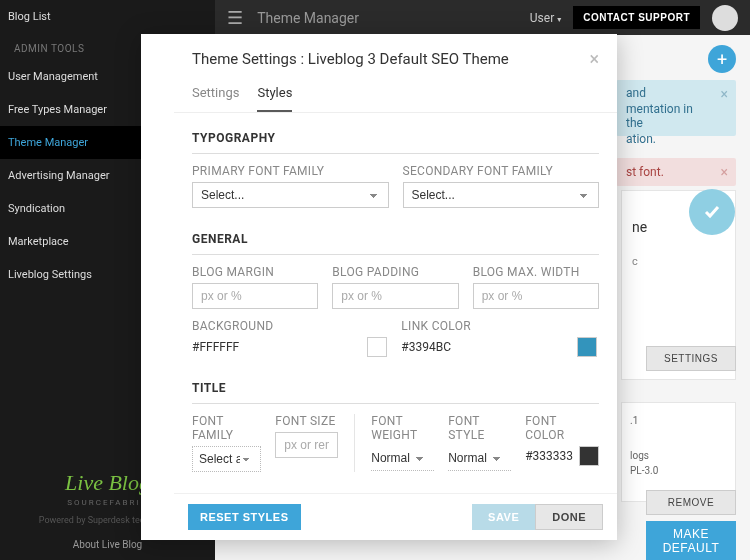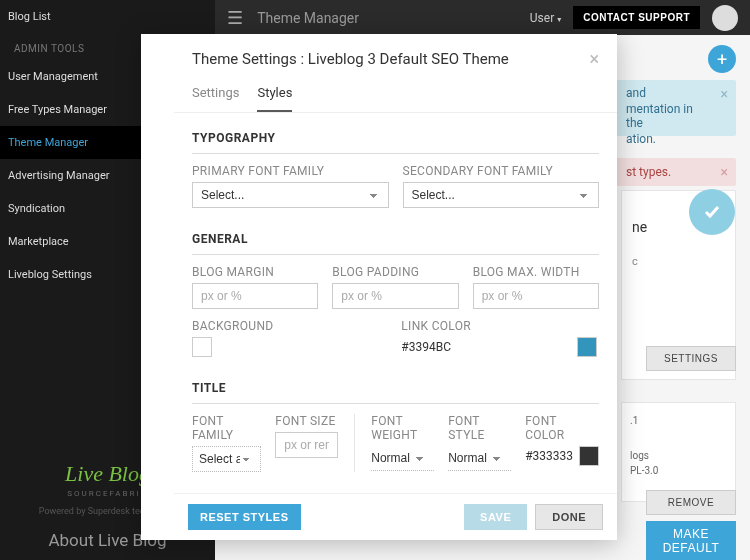--- a/index.html
+++ b/index.html
@@ -6,21 +6,21 @@
 body { font-family: -apple-system, BlinkMacSystemFont, "Segoe UI", Roboto, sans-serif; font-size: 13px; color: #333; background: #f5f5f5; width: 750px; height: 560px; overflow: hidden; position: relative; }
 
 .sidebar { position: absolute; left: 0; top: 0; width: 215px; height: 560px; background: #1a1a1a; color: #ccc; display: flex; flex-direction: column; }
 .sidebar-item { padding: 10px 8px; font-size: 11px; cursor: pointer; color: #ddd; }
 .sidebar-item.active { background: #000; color: #3ea5d9; }
 .sidebar-heading { padding: 10px 14px 6px; font-size: 10px; color: #777; letter-spacing: 0.5px; }
 .sidebar-footer { margin-top: auto; padding: 14px 20px 10px; text-align: center; }
 .logo { color: #7ac142; font-size: 22px; font-family: Georgia, serif; font-style: italic; }
 .logo-sub { color: #666; font-size: 8px; letter-spacing: 2px; margin-top: 2px; }
 .powered { color: #555; font-size: 9px; margin-top: 8px; }
-.about { color: #999; font-size: 17px; margin-top: 14px; }
+.about { color: #999; font-size: 10px; margin-top: 14px; }
 
 .topbar { position: absolute; left: 215px; top: 0; right: 0; height: 35px; background: #2b2b2b; display: flex; align-items: center; padding: 0 12px; gap: 14px; }
 .hamburger { color: #aaa; font-size: 18px; cursor: pointer; }
 .topbar-title { color: #999; font-size: 14px; }
 .topbar-right { margin-left: auto; display: flex; align-items: center; gap: 12px; }
 .help { color: #ccc; font-size: 12px; cursor: pointer; }
 .contact-btn { background: #000000; color: #fff; border: none; padding: 6px 10px; font-size: 10px; font-weight: 600; letter-spacing: 0.5px; cursor: pointer; }
 .avatar { width: 26px; height: 26px; border-radius: 50%; background: #ddd; }
 
 .fab { position: absolute; right: 14px; top: 45px; width: 28px; height: 28px; border-radius: 50%; background: #3ea5d9; color: #fff; display: flex; align-items: center; justify-content: center; cursor: pointer; font-size: 18px; }
@@ -55,21 +55,21 @@
 .field { flex: 1; display: flex; flex-direction: column; gap: 4px; }
 .label { font-size: 12px; color: #888; letter-spacing: 0.3px; }
 .input, .select { border: 1px solid #ccc; padding: 5px 8px; font-size: 12px; color: #333; background: #fff; width: 100%; }
 .input::placeholder { color: #aaa; }
 .select { appearance: none; background-image: linear-gradient(45deg, transparent 50%, #888 50%), linear-gradient(135deg, #888 50%, transparent 50%); background-position: calc(100% - 14px) 11px, calc(100% - 10px) 11px; background-size: 4px 4px, 4px 4px; background-repeat: no-repeat; padding-right: 24px; border-left: 1px solid #ccc; }
 .select.dotted { border-style: solid; position: relative; }
 .color-row { display: flex; align-items: center; gap: 6px; }
 .swatch { width: 20px; height: 20px; border: 1px solid #ccc; }
 .divider-v { width: 1px; background: #e5e5e5; align-self: stretch; margin: 0 2px; }
 
-.modal-footer { padding: 10px 14px; display: flex; align-items: center; gap: 8px; background: #fff; border-top: 1px solid #f0f0f0; }
+.modal-footer { padding: 10px 14px; display: flex; align-items: center; background: #fff; border-top: 1px solid #f0f0f0; }
 .btn-reset { background: #3ea5d9; color: #fff; border: none; padding: 7px 12px; font-size: 11px; font-weight: 600; letter-spacing: 0.5px; cursor: pointer; }
 .footer-spacer { flex: 1; }
 .btn-save { background: #b8dbe8; color: #fff; border: none; padding: 7px 16px; font-size: 11px; font-weight: 600; letter-spacing: 0.5px; cursor: pointer; }
 .btn-done { background: #e7e7e7; color: #444; border: 1px solid #ccc; padding: 6px 16px; font-size: 11px; font-weight: 600; letter-spacing: 0.5px; cursor: pointer; }
 </style>
 </head>
 <body>
 
 <div class="sidebar">
   <div class="sidebar-item">Blog List</div>
@@ -103,21 +103,21 @@
     <span>+</span>
   </div>
 
 <div class="alert alert-info">
   <span>and</span>
     <span>mentation in the</span>
     <span>ation.</span>
   <span class="alert-close">×</span>
 </div>
 <div class="alert alert-danger" style="top:158px;width:120px;">
-  <span>st types.</span>
+  <span>st font.</span>
   <span class="alert-close">×</span>
 </div>
 
 <div class="card">
   <div class="default-badge">
     <div class="default-circle">
       <svg width="20" height="20" viewBox="0 0 20 20">
           <polyline class="default-check" points="4,10 8,14 16,5"></polyline>
         </svg>
     </div>
@@ -176,20 +176,21 @@
       </div>
       <div class="field">
         <span class="label">BLOG MAX. WIDTH</span>
         <input class="input" placeholder="px or %" style="">
       </div>
     </div>
     <div class="row">
       <div class="field" style="max-width:48%;">
         <span class="label">BACKGROUND</span>
         <div class="color-row">
+          <span style="flex:1;font-size:12px;">#FFFFFF</span>
           <div class="swatch" style="background:#FFFFFF;"></div>
         </div>
       </div>
       <div class="field" style="max-width:48%;">
         <span class="label">LINK COLOR</span>
         <div class="color-row">
           <span style="flex:1;font-size:12px;">#3394BC</span>
           <div class="swatch" style="background:#3394BC;"></div>
         </div>
       </div>

